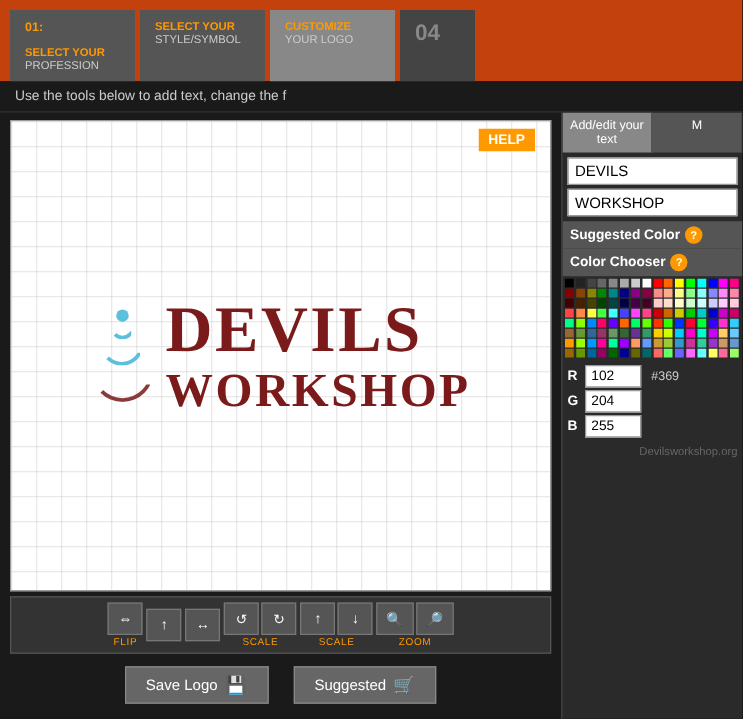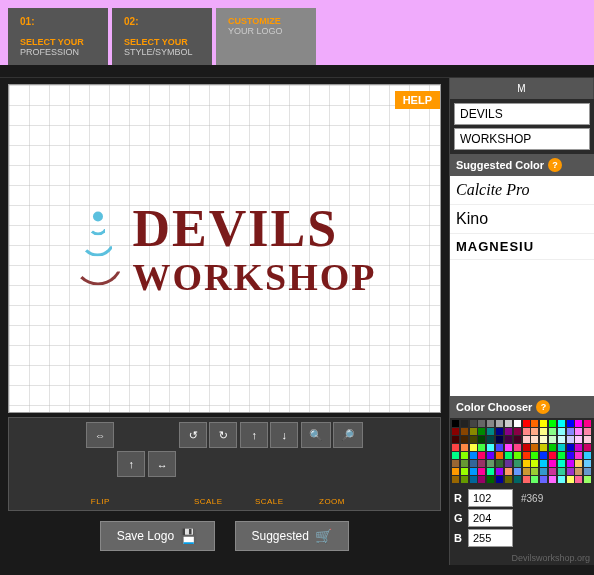--- a/index.html
+++ b/index.html
@@ -9,21 +9,21 @@
       background: #1a1a1a;
       font-family: Arial, sans-serif;
       font-size: 12px;
       color: #ccc;
       overflow: hidden;
     }
 
     
     .top-nav {
       display: flex;
-      background: #f0abfc;
+      background: #c2410c;
       padding: 8px 8px 0 8px;
       gap: 4px;
     }
     .nav-step {
       background: #555;
       color: #fff;
       padding: 8px 12px;
       display: flex;
       flex-direction: column;
       min-width: 100px;
@@ -116,21 +116,21 @@
       top: 0; left: 0; right: 0; bottom: 0;
       background-image:
         linear-gradient(rgba(180,180,180,0.4) 1px, transparent 1px),
         linear-gradient(90deg, rgba(180,180,180,0.4) 1px, transparent 1px);
       background-size: 20px 20px;
     }
 
     .help-btn {
       position: absolute;
       top: 6px;
-      right: 0;
+      right: 12px;
       background: #f90;
       color: #fff;
       border: none;
       padding: 3px 8px;
       font-size: 11px;
       font-weight: bold;
       cursor: pointer;
       z-index: 10;
     }
 
@@ -222,21 +222,20 @@
       justify-content: center;
       min-width: 28px;
       height: 26px;
     }
 
     .toolbar-label {
       color: #f90;
       font-size: 8px;
       text-align: right;
       letter-spacing: 0.5px;
-      margin-top: 48px;
     }
 
     .toolbar-group {
       display: flex;
       flex-direction: column;
       align-items: center;
       gap: 1px;
     }
 
     
@@ -427,33 +426,36 @@
 
 <div class="top-nav">
   <div class="nav-step">
     <div class="step-num">
       <span>01</span><span>:</span>
     </div>
     <div class="step-label">select your</div>
     <div class="step-sublabel">PROFESSION</div>
   </div>
   <div class="nav-step">
-    <div class="step-num">
-      <span>02</span><span>:</span>
-    </div>
     <div class="step-label">select your</div>
     <div class="step-sublabel">STYLE/SYMBOL</div>
   </div>
   <div class="nav-step active">
     <div class="step-label">customize</div>
     <div class="step-sublabel">YOUR LOGO</div>
   </div>
+  <div class="nav-step-04">
+    <div class="step-num">
+      <span>04</span>
+    </div>
+  </div>
 </div>
 
 <div class="subtitle-bar">
+  <span class="customize-desc">Use the tools below to add text, change the f</span>
 </div>
 
 <div class="main-content">
 
   <div class="canvas-area">
     <div class="logo-canvas">
       <button class="help-btn">HELP</button>
 
       <div class="logo-content">
         <div class="logo-symbol">
@@ -510,36 +512,32 @@
       <button class="action-btn">
         <span>Suggested</span>
         <span class="btn-icon">🛒</span>
       </button>
     </div>
   </div>
 
   <div class="right-panel">
 
     <div class="panel-tabs">
+      <div class="panel-tab active">Add/edit your text</div>
       <div class="panel-tab">M</div>
     </div>
 
     <div class="text-input-section">
       <input type="text" class="text-input" value="DEVILS" style="">
       <input type="text" class="text-input" value="WORKSHOP" style="">
     </div>
 
     <div class="section-header">
       <span>Suggested Color</span>
       <div class="help-circle">?</div>
-    </div>
-    <div class="font-list">
-      <div class="font-item font-calcite">Calcite Pro</div>
-      <div class="font-item font-kino">Kino</div>
-      <div class="font-item font-magnesium">MAGNESIU</div>
     </div>
 
     <div class="color-chooser-section">
       <div class="color-header">
         <span>Color Chooser</span>
         <div class="help-circle">?</div>
       </div>
       <div class="color-grid" id="color-grid">
           <div class="color-swatch" style="background: rgb(0, 0, 0);"></div>
           <div class="color-swatch" style="background: rgb(34, 34, 34);"></div>

